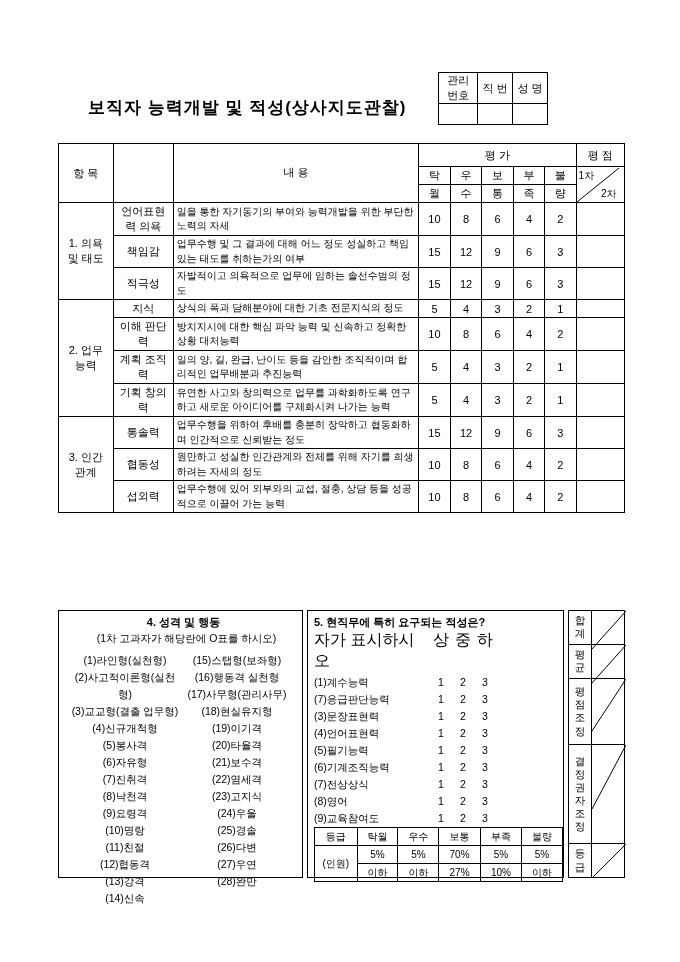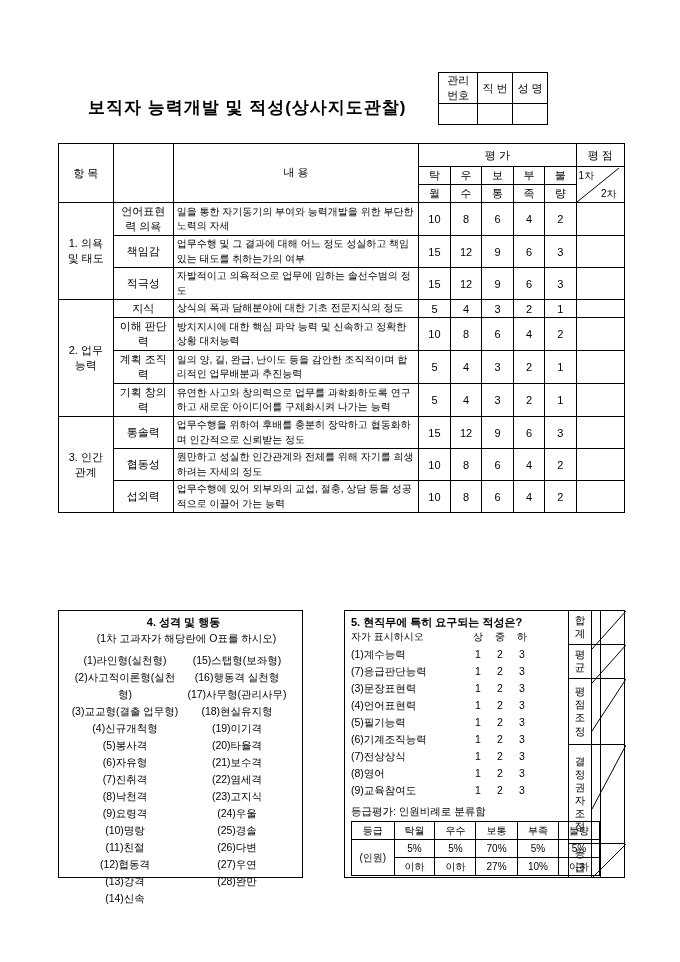--- a/index.html
+++ b/index.html
@@ -92,21 +92,21 @@
     top: 610px;
     width: 567px;
     height: 268px;
   }
   .box {
     position: absolute;
     border: 1px solid #000;
     box-sizing: border-box;
   }
   .box4 { left: 0;   top: 0; width: 245px; height: 268px; text-align: center; }
-  .box5 { left: 249px; top: 0; width: 257px; height: 268px; margin-left: 37px; }
+  .box5 { left: 249px; top: 0; width: 257px; height: 268px; }
   .box6 { left: 510px; top: 0; width: 57px;  height: 268px; }
 
   .sec-title {
     font-size: 11px;
     font-weight: bold;
     padding: 4px 0 0 6px;
   }
   .sec-sub {
     font-size: 10.5px;
     padding: 2px 0 0 12px;
@@ -365,21 +365,21 @@
           <div>(25)경솔</div>
           <div>(26)다변</div>
           <div>(27)우연</div>
           <div>(28)완만</div>
         </div>
       </div>
     </div>
 
     <div class="box box5">
       <div class="sec-title">5. 현직무에 특히 요구되는 적성은?</div>
-      <div style="display:flex;font-size:10px;padding-left:6px">
+      <div style="display:flex;font-size:16px;padding-left:6px">
         <span style="width:116px">자가 표시하시오</span>
         <span style="width:22px;text-align:center">상</span>
         <span style="width:22px;text-align:center">중</span>
         <span style="width:22px;text-align:center">하</span>
       </div>
       <div class="req-list">
         <div class="req-row">
           <span class="req-label">(1)계수능력</span>
           <span class="req-num">1</span>
           <span class="req-num">2</span>
@@ -427,21 +427,20 @@
           <span class="req-num">2</span>
           <span class="req-num">3</span>
         </div>
         <div class="req-row">
           <span class="req-label">(9)교육참여도</span>
           <span class="req-num">1</span>
           <span class="req-num">2</span>
           <span class="req-num">3</span>
         </div>
       </div>
-      <div class="grade-note">등급평가: 인원비례로 분류함</div>
       <table class="gradetbl">
         <tbody>
             <tr>
           <td class="lbl">등급</td>
           <td class="v">탁월</td>
           <td class="v">우수</td>
           <td class="v">보통</td>
           <td class="v">부족</td>
           <td class="v">불량</td>
         </tr>

